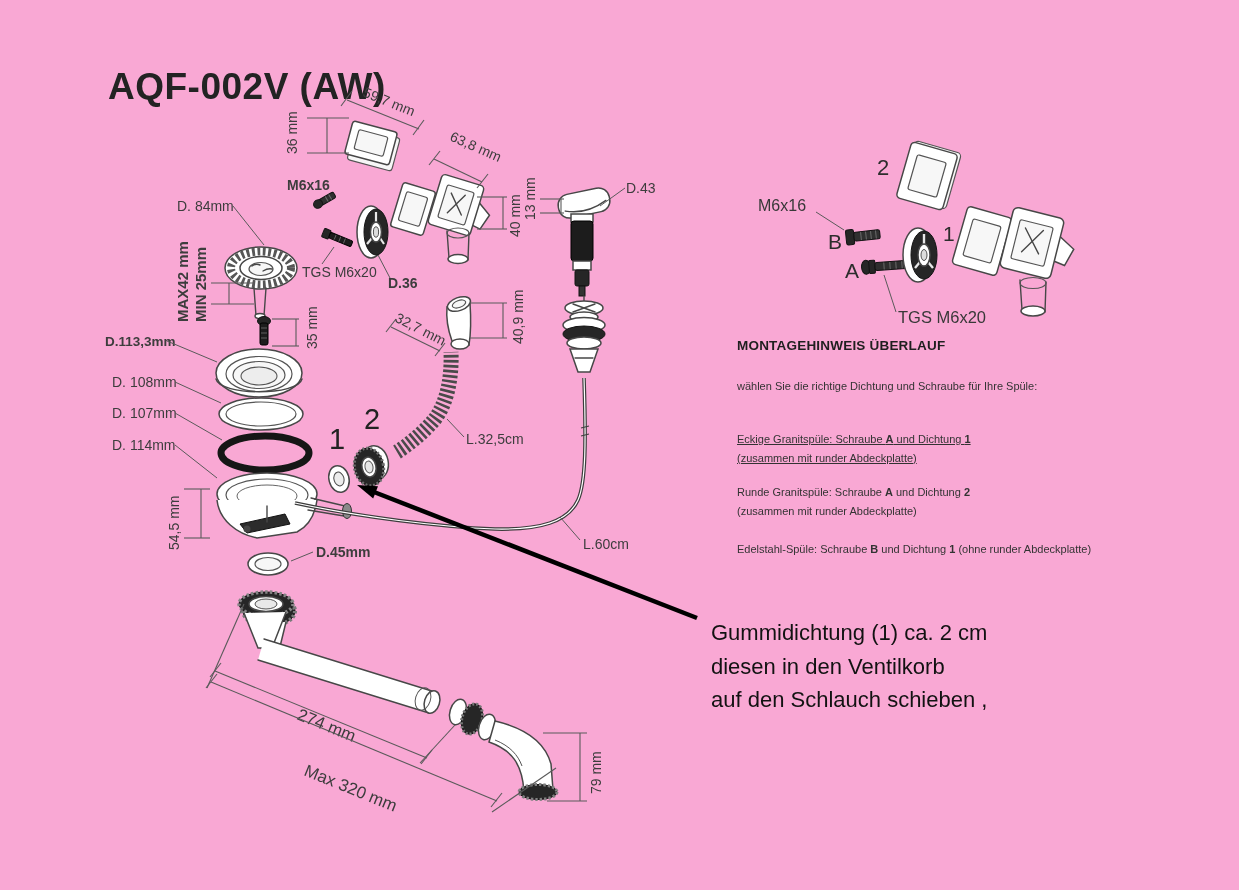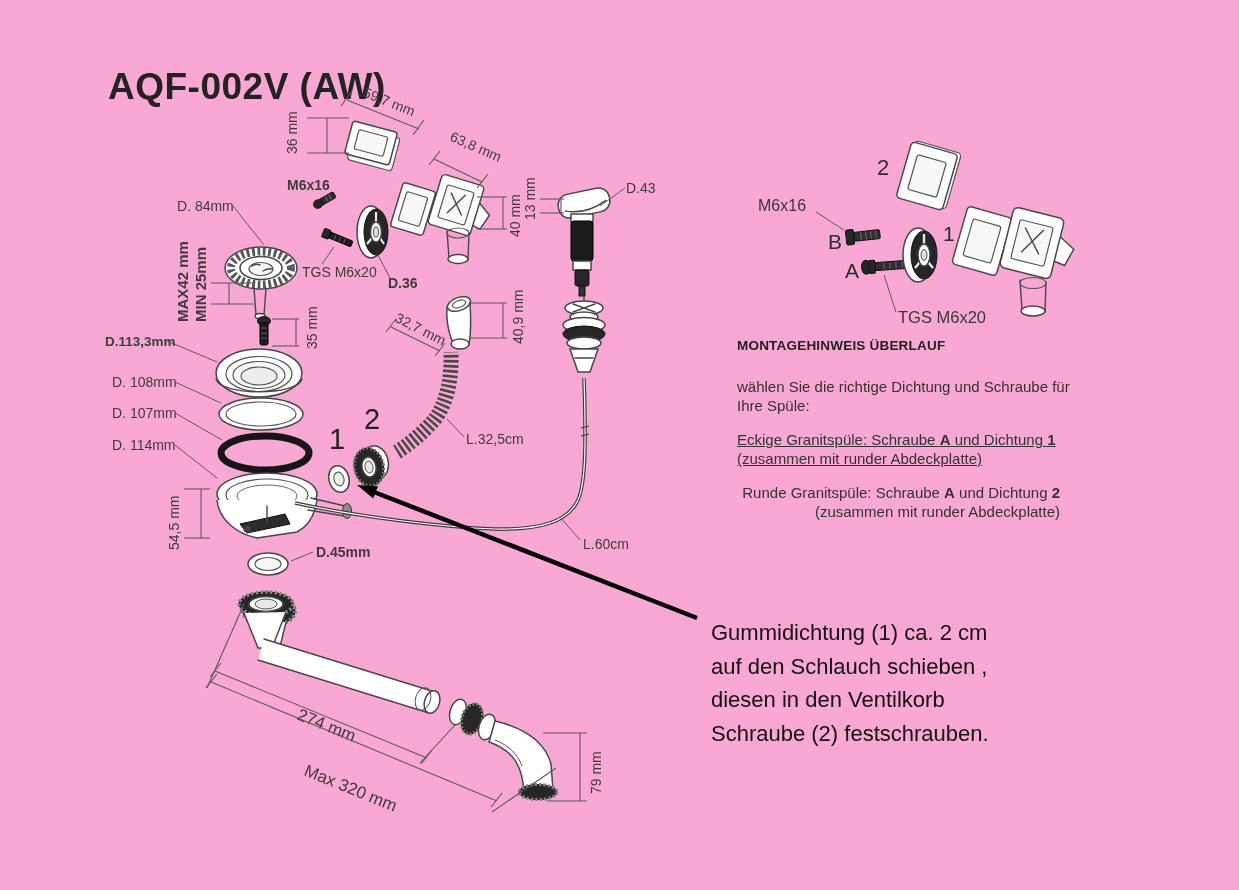--- a/index.html
+++ b/index.html
@@ -1,20 +1,20 @@
 <!DOCTYPE html>
 <html><head>
 <meta charset="utf-8">
 <style>
   html,body{margin:0;padding:0;background:#fff;}
   .page{position:relative;width:1239px;height:890px;background:#f9a8d4;overflow:hidden;
         font-family:"Liberation Sans",sans-serif;}
   .abs{position:absolute;}
   .title{left:108px;top:66px;font-size:37px;font-weight:600;color:#232323;letter-spacing:0.5px;}
-  .inst{color:#333;font-size:15px;line-height:19px;width:356px;}
+  .inst{color:#333;font-size:11px;line-height:19px;width:356px;}
   .inst-head{left:737px;top:338px;font-size:13.5px;font-weight:bold;color:#1f1f1f;letter-spacing:0.2px;}
   .note{left:711px;top:616px;width:340px;font-size:22px;line-height:33.5px;color:#121212;}
   svg text{font-family:"Liberation Sans",sans-serif;}
   .lbl{font-size:14px;fill:#3d3d3d;}
   .lbl-b{font-weight:bold;}
   .lbl-big{font-size:29px;fill:#222;}
   .lbl-r{font-size:16px;fill:#383838;}
   .lbl-letter{font-size:21px;fill:#2d2d2d;}
   .ln{stroke:#474747;stroke-width:1.4;fill:none;stroke-linecap:round;}
   .fw{fill:#ffffff;stroke:#474747;stroke-width:1.5;}
@@ -406,26 +406,28 @@
 
   <div class="abs inst-head">MONTAGEHINWEIS ÜBERLAUF</div>
 
   <div class="abs inst" style="left:737px;top:377px;">wählen Sie die richtige Dichtung und Schraube für Ihre Spüle:</div>
 
   <div class="abs inst" style="left:737px;top:430px;text-decoration:underline;">
     <div><span>Eckige Granitspüle: Schraube </span><b>A</b><span> und Dichtung </span><b>1</b><span></span></div>
     <div>(zusammen mit runder Abdeckplatte)</div>
   </div>
 
-  <div class="abs inst" style="left:704px;top:483px;text-align:right;">
+  <div class="abs inst" style="left:737px;top:483px;">
     <div><span>Runde Granitspüle:  Schraube </span><b>A</b><span> und Dichtung </span><b>2</b><span></span></div>
     <div>(zusammen mit runder Abdeckplatte)</div>
   </div>
 
+  <div class="abs inst" style="left:737px;top:540px;">
+    <div><span>Edelstahl-Spüle: Schraube </span><b>B</b><span> und Dichtung </span><b>1</b><span> (ohne runder Abdeckplatte)</span></div>
+  </div>
 
   <div class="abs note">
     <div>Gummidichtung (1) ca. 2 cm</div>
+    <div>diesen in den Ventilkorb</div>
     <div>auf den Schlauch schieben ,</div>
-    <div>diesen in den Ventilkorb</div>
-    <div>Schraube (2) festschrauben.</div>
   </div>
 
 </div>
 
 </body></html>

